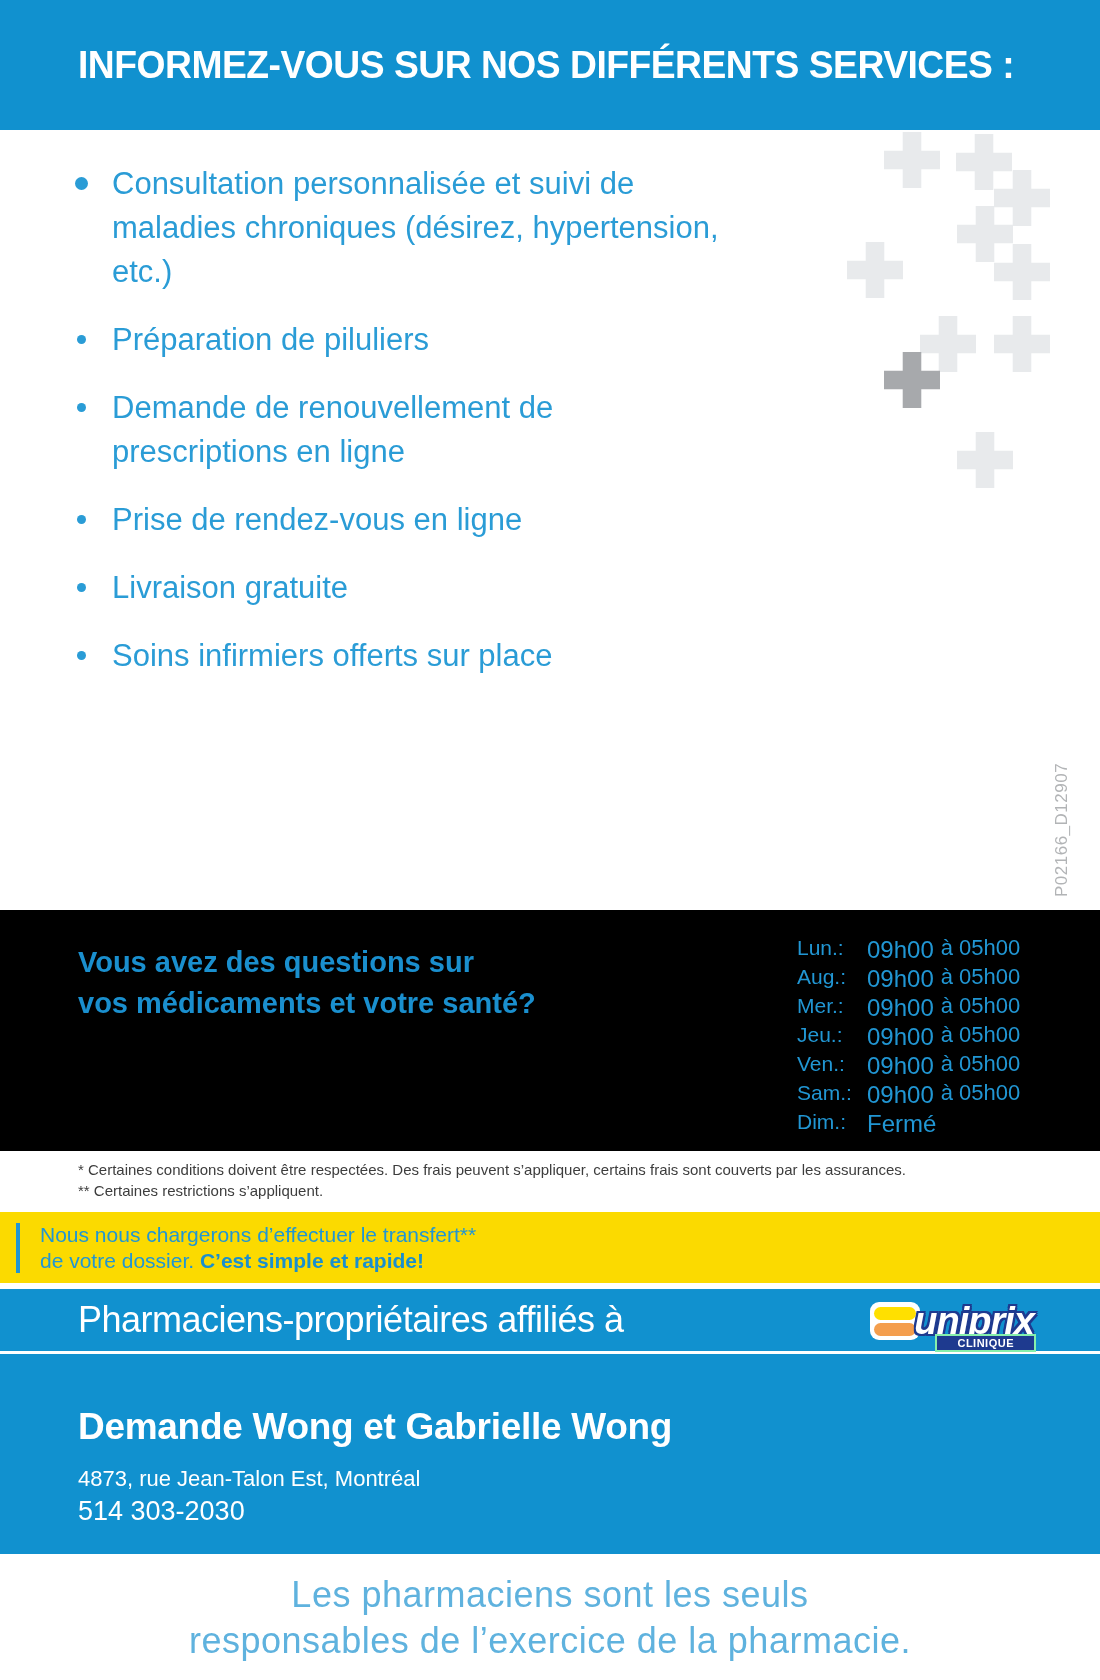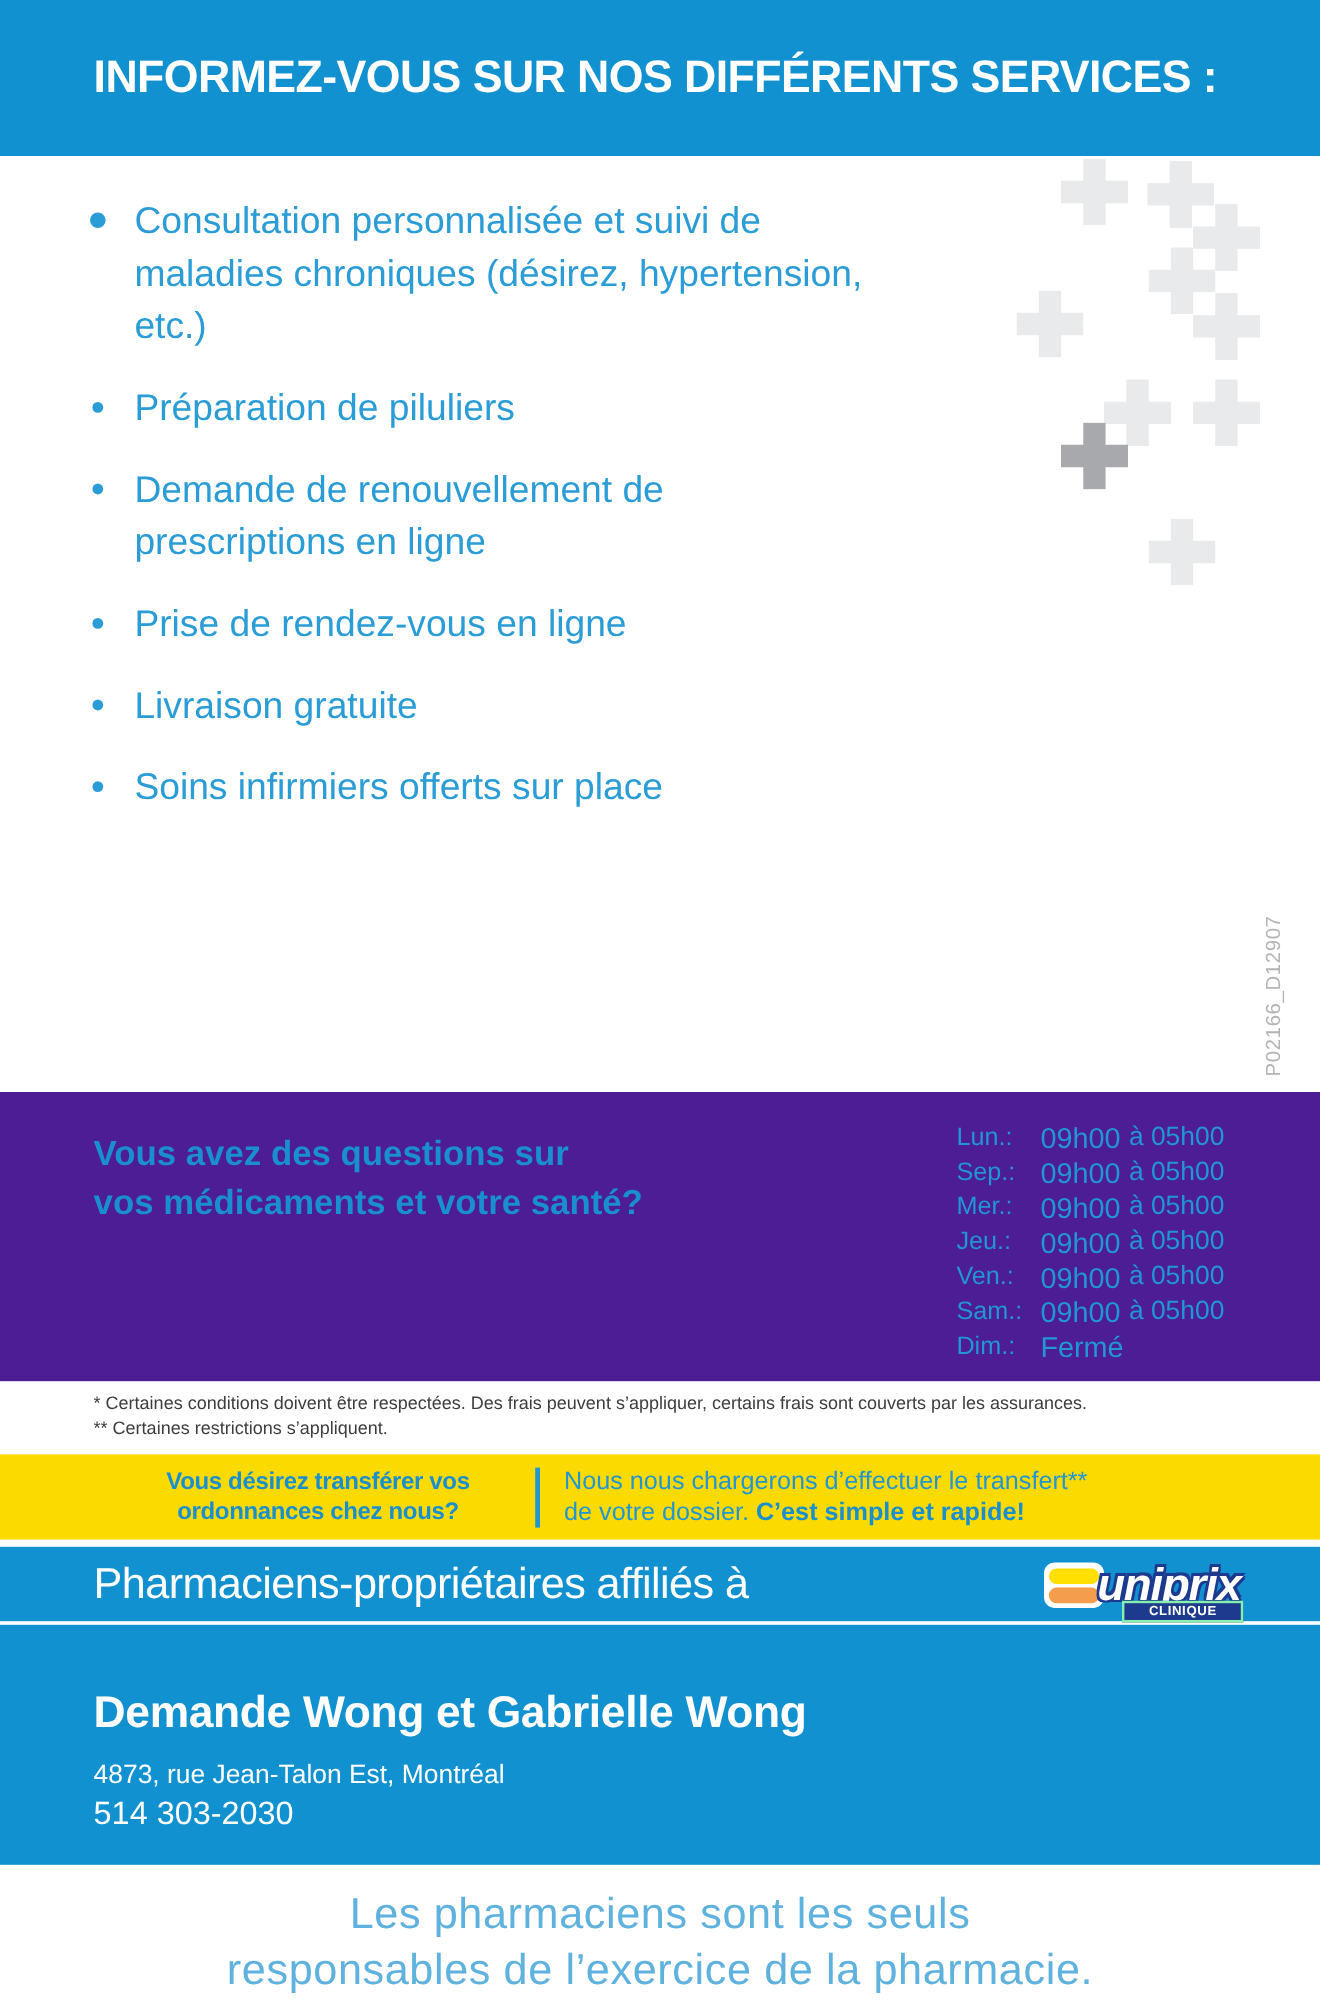--- a/index.html
+++ b/index.html
@@ -40,21 +40,21 @@
   .plus-light{background:#e8eaec;}
   .plus-dark{background:#a7a9ac;}
   
   .side-code{
     position:absolute;left:1052px;top:775px;height:122px;
     writing-mode:vertical-rl;transform:rotate(180deg);
     color:#b2b4b6;font-size:17px;letter-spacing:0.5px;white-space:nowrap;
   }
   
   .questions-band{
-    position:absolute;left:0;top:910px;width:1100px;height:241px;background:#4c1d95;
+    position:absolute;left:0;top:910px;width:1100px;height:241px;background:#000000;
   }
   .questions-block{position:absolute;left:78px;top:32px;}
   .questions-heading{
     color:#1a8fce;font-weight:700;font-size:29px;line-height:41px;
   }
   .questions-cta{
     color:#1a8fce;font-weight:700;font-size:29px;margin-top:42px;
   }
   .hours-block{position:absolute;left:797px;top:23px;}
   .hours-row{height:29px;white-space:nowrap;}
@@ -160,21 +160,21 @@
       <div>Vous avez des questions sur</div>
       <div>vos médicaments et votre santé?</div>
     </div>
   </div>
 
   <div class="hours-block">
     <div class="hours-row">
       <span class="hours-day">Lun.:</span><span class="hours-open">09h00</span><span class="hours-rest">à 05h00</span>
     </div>
     <div class="hours-row">
-      <span class="hours-day">Sep.:</span><span class="hours-open">09h00</span><span class="hours-rest">à 05h00</span>
+      <span class="hours-day">Aug.:</span><span class="hours-open">09h00</span><span class="hours-rest">à 05h00</span>
     </div>
     <div class="hours-row">
       <span class="hours-day">Mer.:</span><span class="hours-open">09h00</span><span class="hours-rest">à 05h00</span>
     </div>
     <div class="hours-row">
       <span class="hours-day">Jeu.:</span><span class="hours-open">09h00</span><span class="hours-rest">à 05h00</span>
     </div>
     <div class="hours-row">
       <span class="hours-day">Ven.:</span><span class="hours-open">09h00</span><span class="hours-rest">à 05h00</span>
     </div>
@@ -186,24 +186,20 @@
     </div>
   </div>
 </div>
 
 <div class="disclaimer">
   <div>* Certaines conditions doivent être respectées. Des frais peuvent s’appliquer, certains frais sont couverts par les assurances.</div>
   <div>** Certaines restrictions s’appliquent.</div>
 </div>
 
 <div class="transfer-band">
-  <div class="transfer-question">
-    <div>Vous désirez transférer vos</div>
-    <div>ordonnances chez nous?</div>
-  </div>
   <div class="transfer-divider"></div>
   <div class="transfer-answer">
     <div>Nous nous chargerons d’effectuer le transfert**</div>
     <div><span>de votre dossier. </span><b>C’est simple et rapide!</b></div>
   </div>
 </div>
 
 <div class="affiliation-band">
   <div class="affiliation-label">Pharmaciens-propriétaires affiliés à</div>
   <div class="uniprix-logo">

